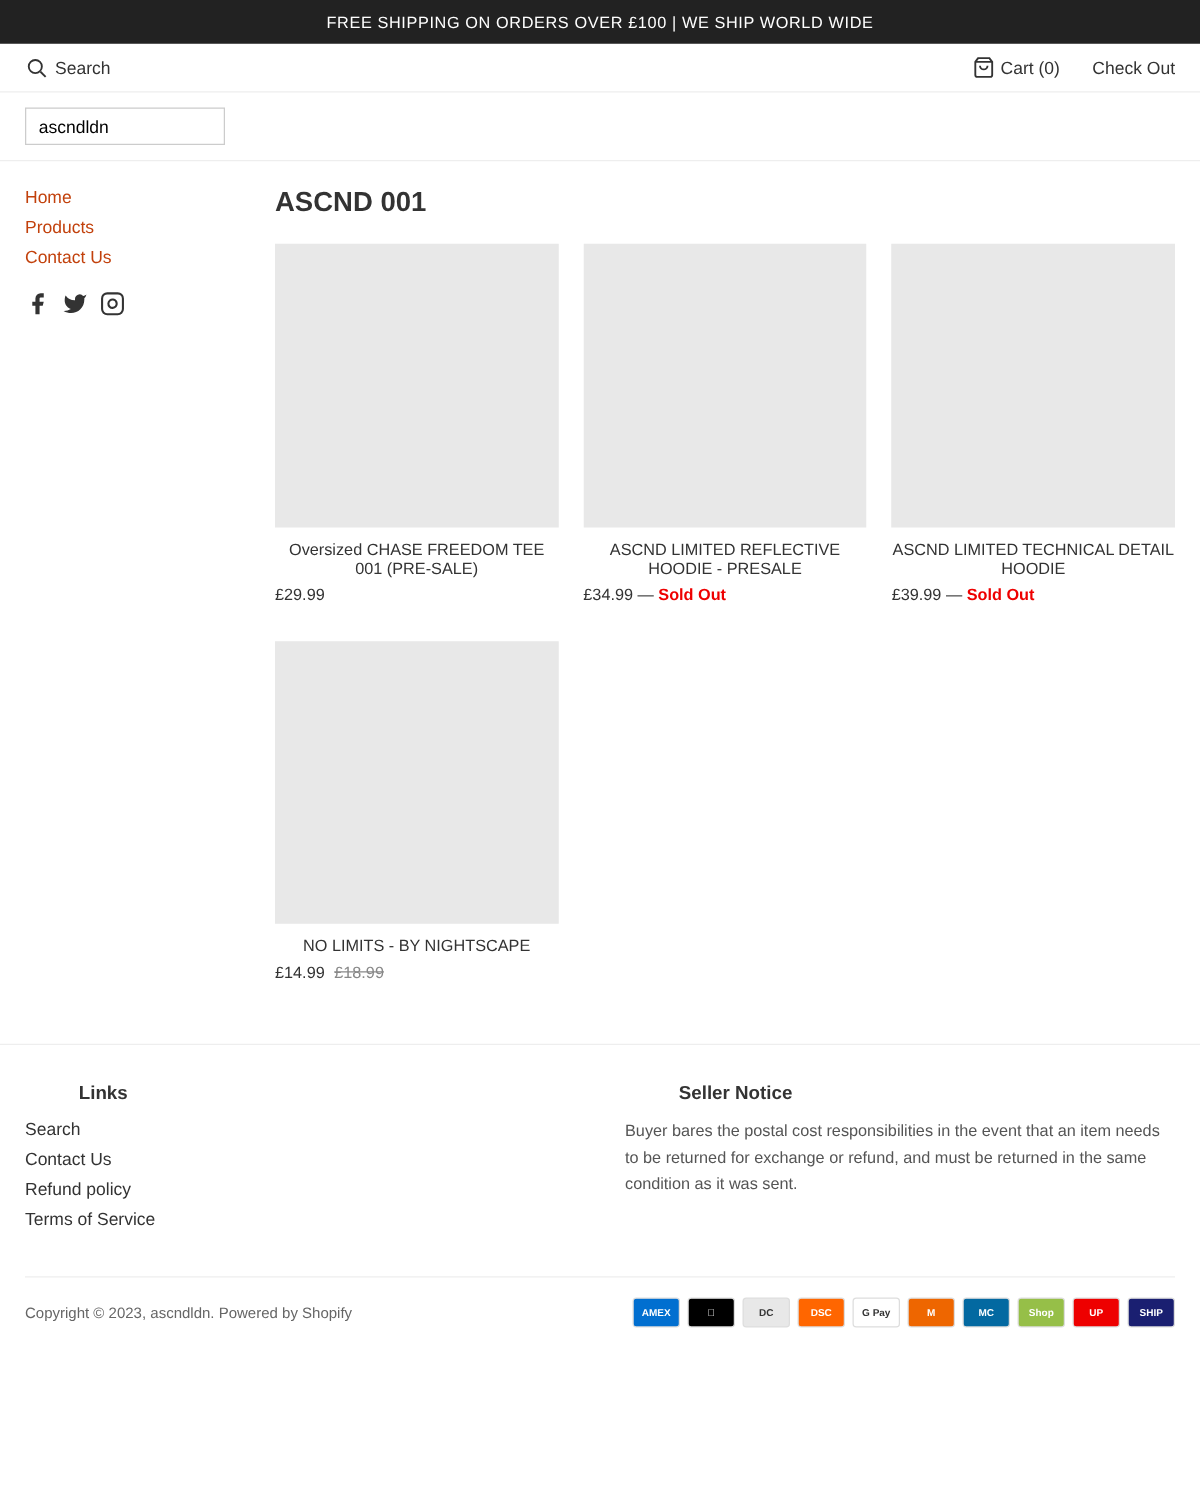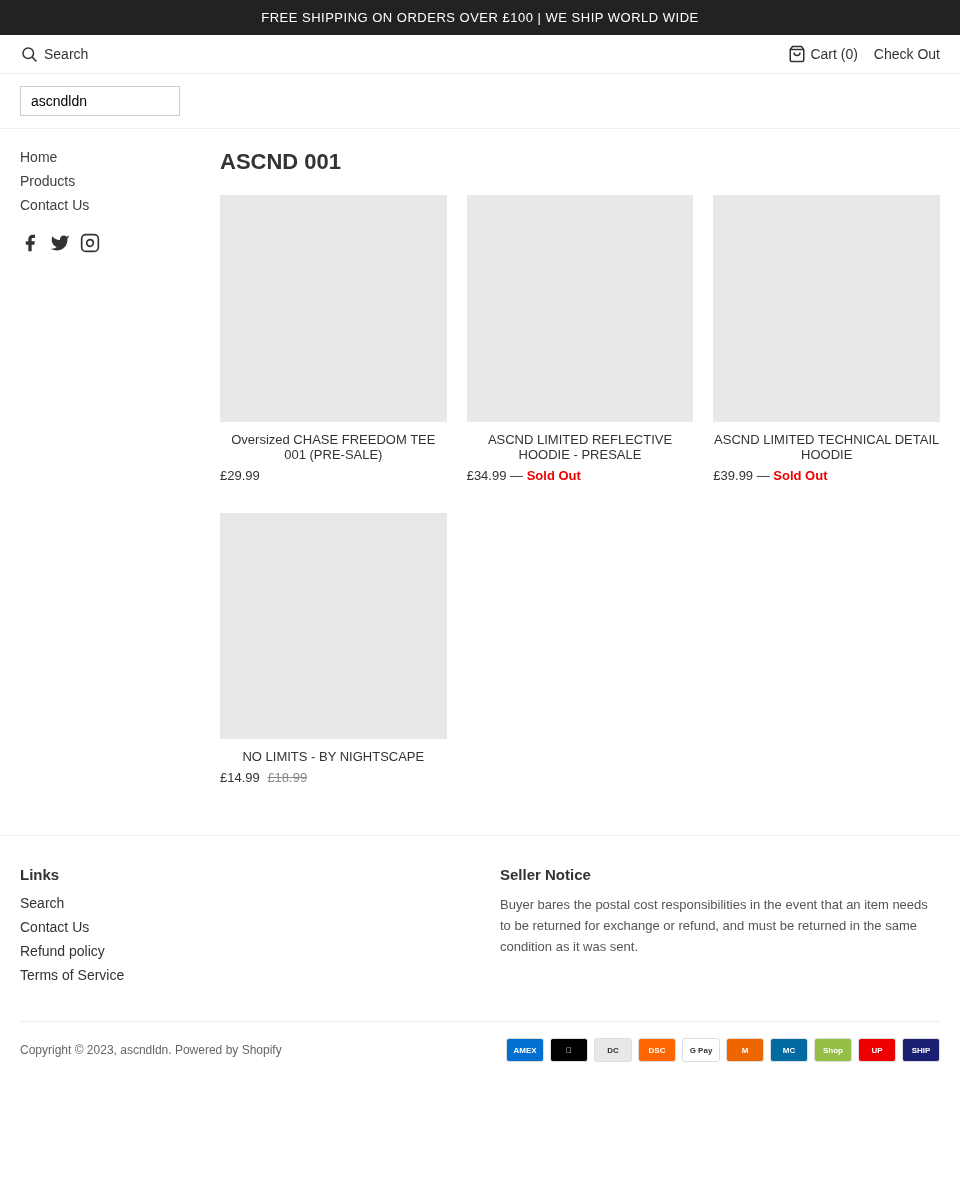--- a/index.html
+++ b/index.html
@@ -36,21 +36,21 @@
     .header-search-label {
       font-size: 14px;
       color: #333;
     }
     .header-center {
       flex: 1;
     }
     .header-right {
       display: flex;
       align-items: center;
-      gap: 16px;
+      gap: 26px;
     }
     .cart-link, .checkout-link {
       font-size: 14px;
       color: #333;
       text-decoration: none;
       cursor: pointer;
     }
     .cart-icon-wrap {
       display: flex;
       align-items: center;
@@ -85,21 +85,21 @@
     }
     .sidebar-nav {
       list-style: none;
       margin-bottom: 20px;
     }
     .sidebar-nav li {
       margin-bottom: 8px;
     }
     .sidebar-nav a {
       text-decoration: none;
-      color: #404040;
+      color: #c2410c;
       font-size: 14px;
     }
     .sidebar-social {
       display: flex;
       gap: 10px;
       margin-top: 10px;
     }
     .social-icon {
       font-size: 18px;
       cursor: pointer;
@@ -174,20 +174,21 @@
       margin-bottom: 30px;
     }
     .footer-col {
       flex: 1;
     }
     .footer-heading {
       font-size: 15px;
       font-weight: bold;
       margin-bottom: 12px;
       color: #333;
+      margin-left: 43px;
     }
     .footer-links {
       list-style: none;
     }
     .footer-links li {
       margin-bottom: 8px;
     }
     .footer-links a {
       text-decoration: none;
       color: #333;

